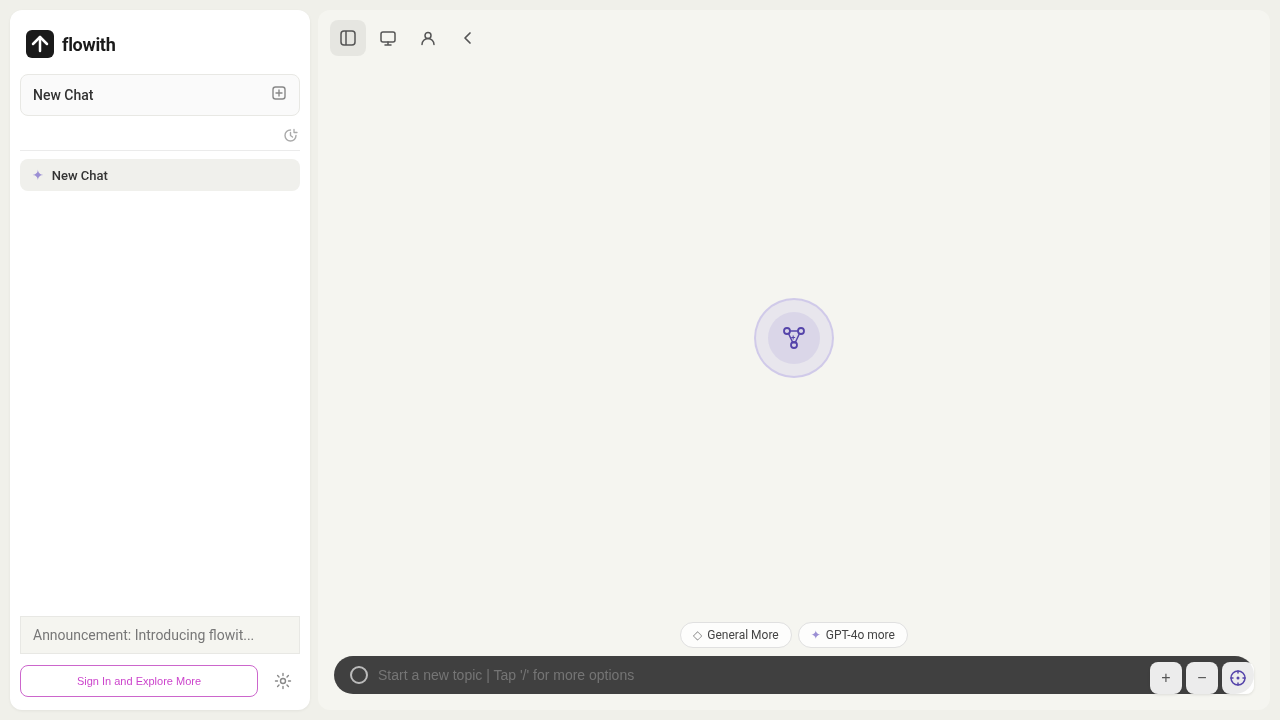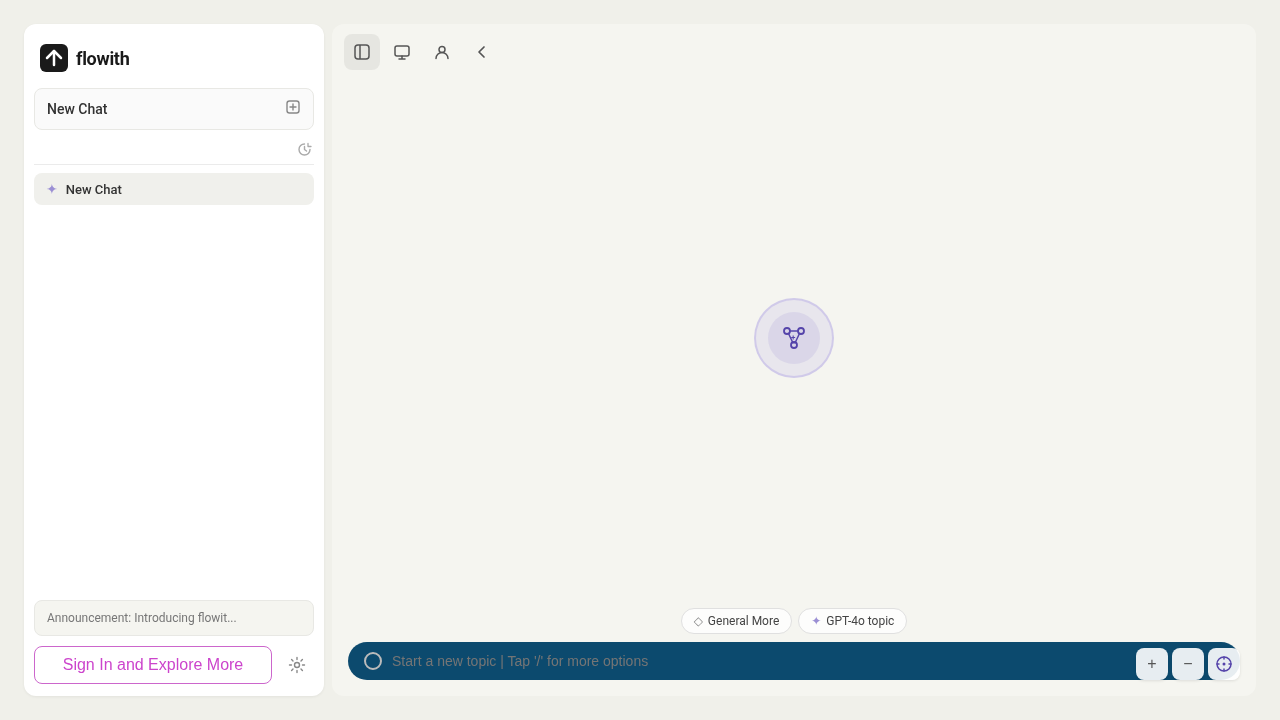--- a/index.html
+++ b/index.html
@@ -14,21 +14,21 @@
       overflow: hidden;
       font-family: -apple-system, BlinkMacSystemFont, 'Segoe UI', Roboto, sans-serif;
       background: #f5f5f0;
     }
 
     .app-container {
       display: flex;
       width: 1280px;
       height: 720px;
       background: #f0f0ea;
-      padding: 24px;
+      padding: 10px;
       gap: 8px;
     }
 
     
     .sidebar {
       width: 300px;
       min-width: 300px;
       background: #ffffff;
       border-radius: 12px;
       display: flex;
@@ -109,42 +109,42 @@
 
     .sidebar-footer {
       margin-top: auto;
       display: flex;
       flex-direction: column;
       gap: 10px;
     }
 
     .announcement-bar {
       background: #f5f5f0;
-      border-radius: 8px;
+      border-radius: 0;
       padding: 10px 12px;
-      font-size: 12px;
+      font-size: 14px;
       color: #777;
       border: 1px solid #e8e8e4;
       cursor: pointer;
     }
 
     .footer-actions {
       display: flex;
       align-items: center;
       gap: 8px;
     }
 
     .sign-in-btn {
       flex: 1;
       padding: 9px 14px;
       border: 1.5px solid #cc66cc;
       border-radius: 8px;
       background: transparent;
       color: #cc44cc;
-      font-size: 16px;
+      font-size: 11px;
       font-weight: 500;
       cursor: pointer;
       text-align: center;
     }
 
     .settings-btn {
       width: 34px;
       height: 34px;
       border: none;
       background: transparent;
@@ -253,21 +253,21 @@
     }
 
     .mode-pill-icon {
       font-size: 12px;
       color: #888;
     }
 
     .chat-input-container {
       display: flex;
       align-items: center;
-      background: #0c4a6e;
+      background: #404040;
       border-radius: 24px;
       padding: 10px 16px;
       gap: 10px;
     }
 
     .chat-input-dot {
       width: 18px;
       height: 18px;
       border-radius: 50%;
       border: 2px solid #bbb;
@@ -438,21 +438,21 @@
     </div>
 
     <div class="main-bottom">
       <div class="mode-pills">
         <div class="mode-pill">
           <span class="mode-pill-icon">◇</span>
           <span>General More</span>
         </div>
         <div class="mode-pill">
           <span class="mode-pill-icon" style="color:#9b8fd4;">✦</span>
-          <span>GPT-4o topic</span>
+          <span>GPT-4o more</span>
         </div>
       </div>
 
       <div class="chat-input-container">
         <div class="chat-input-dot"></div>
         <input type="text" class="chat-input" placeholder="Start a new topic | Tap '/' for more options" style="">
       </div>
     </div>
 
     <div class="bottom-right-controls">

